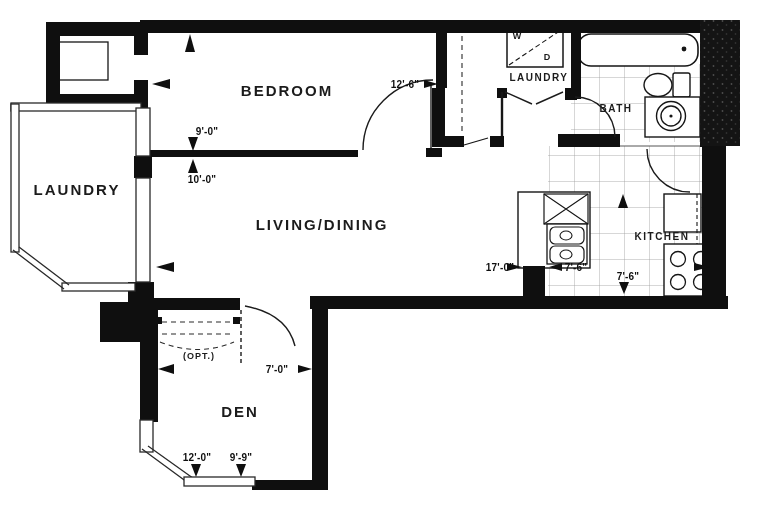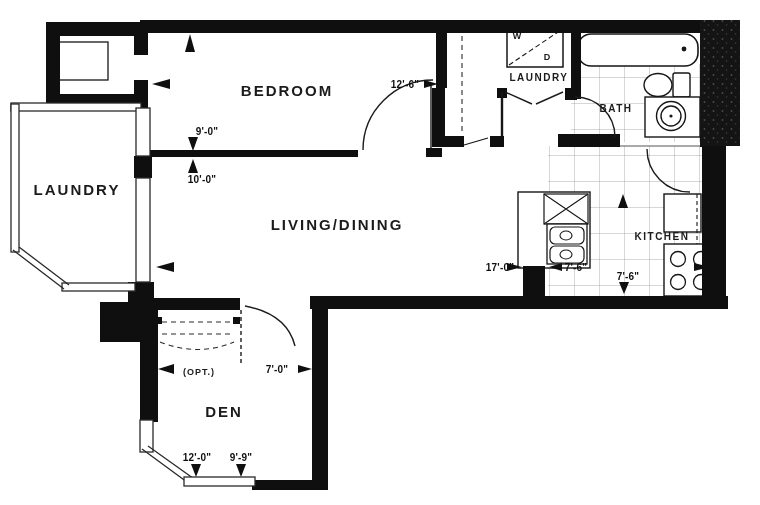--- a/index.html
+++ b/index.html
@@ -169,23 +169,23 @@
   </g>
 </svg>
 
   <div class="lbl room" style="left:77px;top:189px">LAUNDRY</div>
   <div class="lbl room" style="left:287px;top:90px">BEDROOM</div>
   <div class="lbl room sm" style="left:539px;top:77px">LAUNDRY</div>
   <div class="lbl tiny" style="left:517px;top:36px">W</div>
   <div class="lbl tiny" style="left:547px;top:57px">D</div>
   <div class="lbl room sm" style="left:616px;top:108px">BATH</div>
   <div class="lbl room sm" style="left:662px;top:236px">KITCHEN</div>
-  <div class="lbl room" style="left:337px;top:224px">LIVING/DINING</div>
-  <div class="lbl room" style="left:224px;top:411px">DEN</div>
-  <div class="lbl opt" style="left:199px;top:372px">(OPT.)</div>
+  <div class="lbl room" style="left:322px;top:224px">LIVING/DINING</div>
+  <div class="lbl room" style="left:240px;top:411px">DEN</div>
+  <div class="lbl opt" style="left:199px;top:356px">(OPT.)</div>
 
   <div class="lbl dim" style="left:207px;top:131px">9'-0"</div>
   <div class="lbl dim" style="left:202px;top:179px">10'-0"</div>
   <div class="lbl dim" style="left:405px;top:84px">12'-6"</div>
   <div class="lbl dim" style="left:500px;top:267px">17'-0"</div>
   <div class="lbl dim" style="left:576px;top:267px">7'-6"</div>
   <div class="lbl dim" style="left:628px;top:276px">7'-6"</div>
   <div class="lbl dim" style="left:277px;top:369px">7'-0"</div>
   <div class="lbl dim" style="left:197px;top:457px">12'-0"</div>
   <div class="lbl dim" style="left:241px;top:457px">9'-9"</div>

